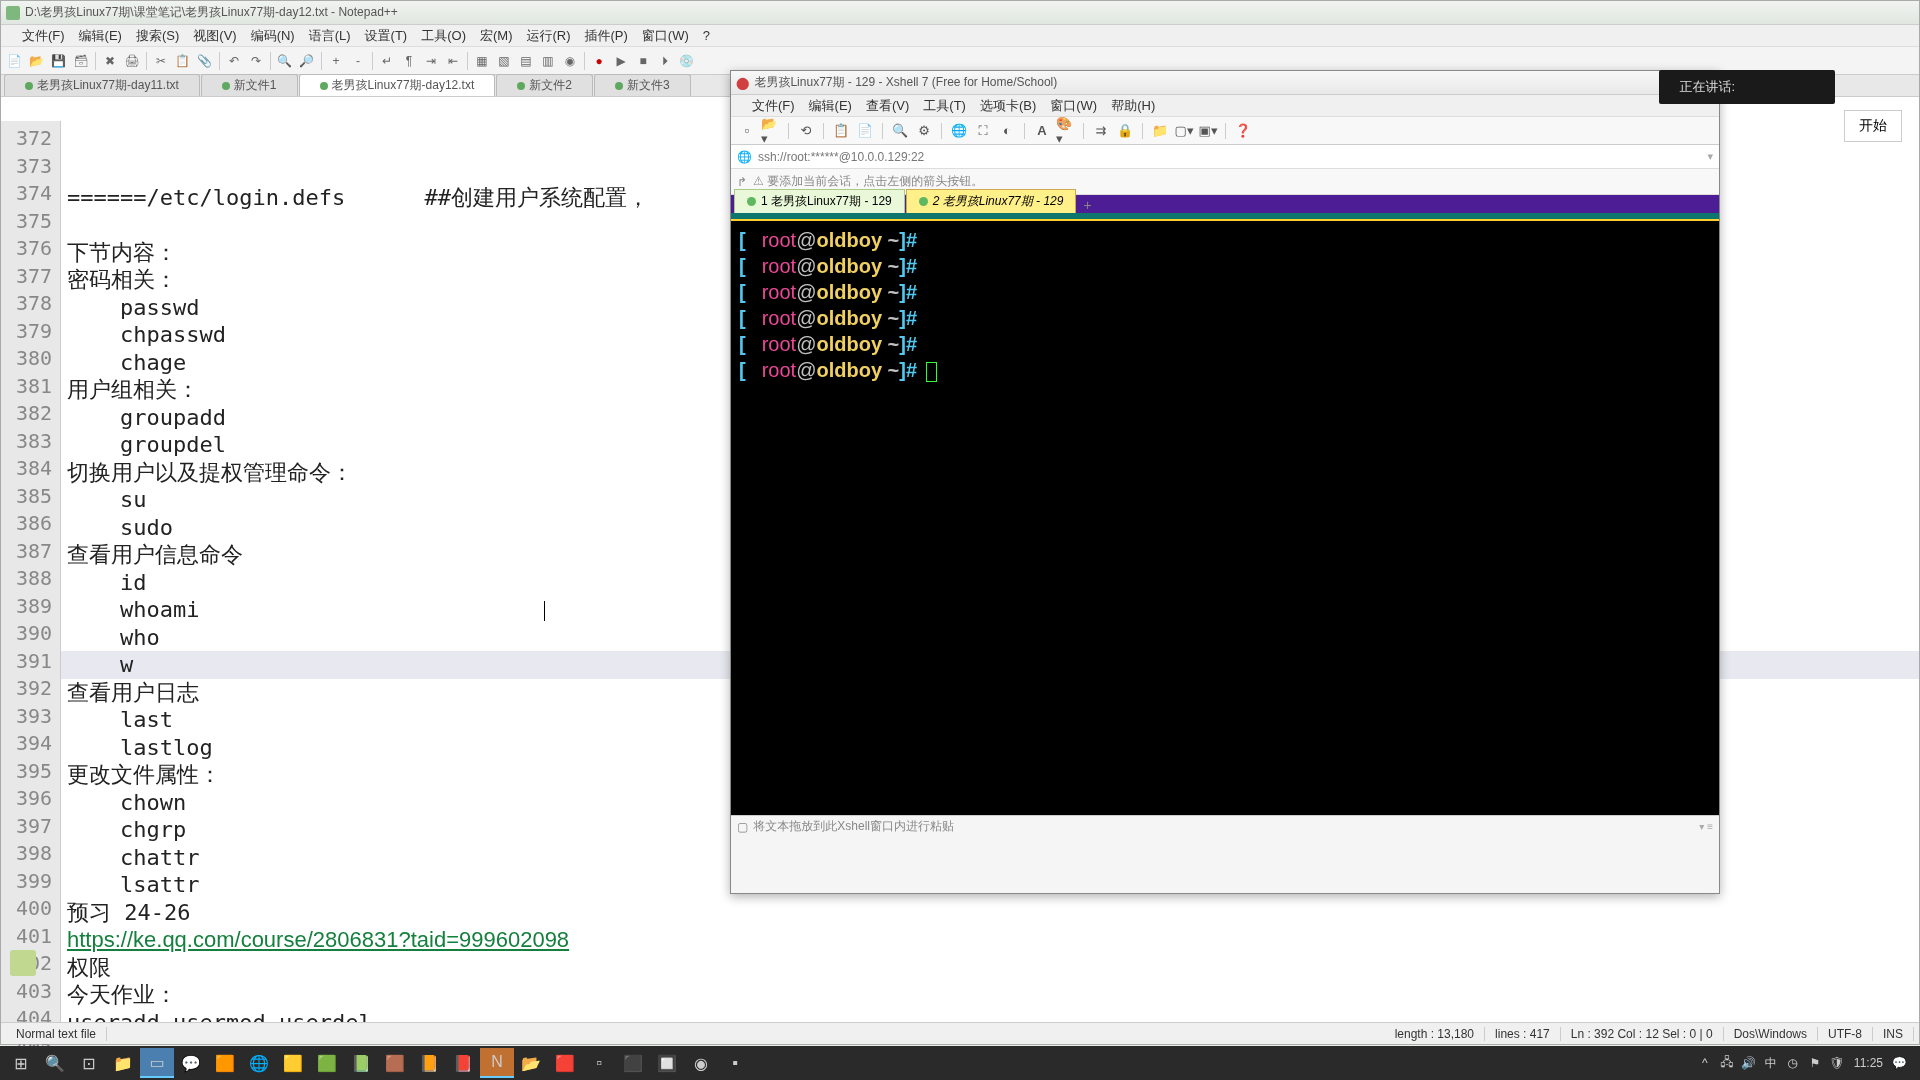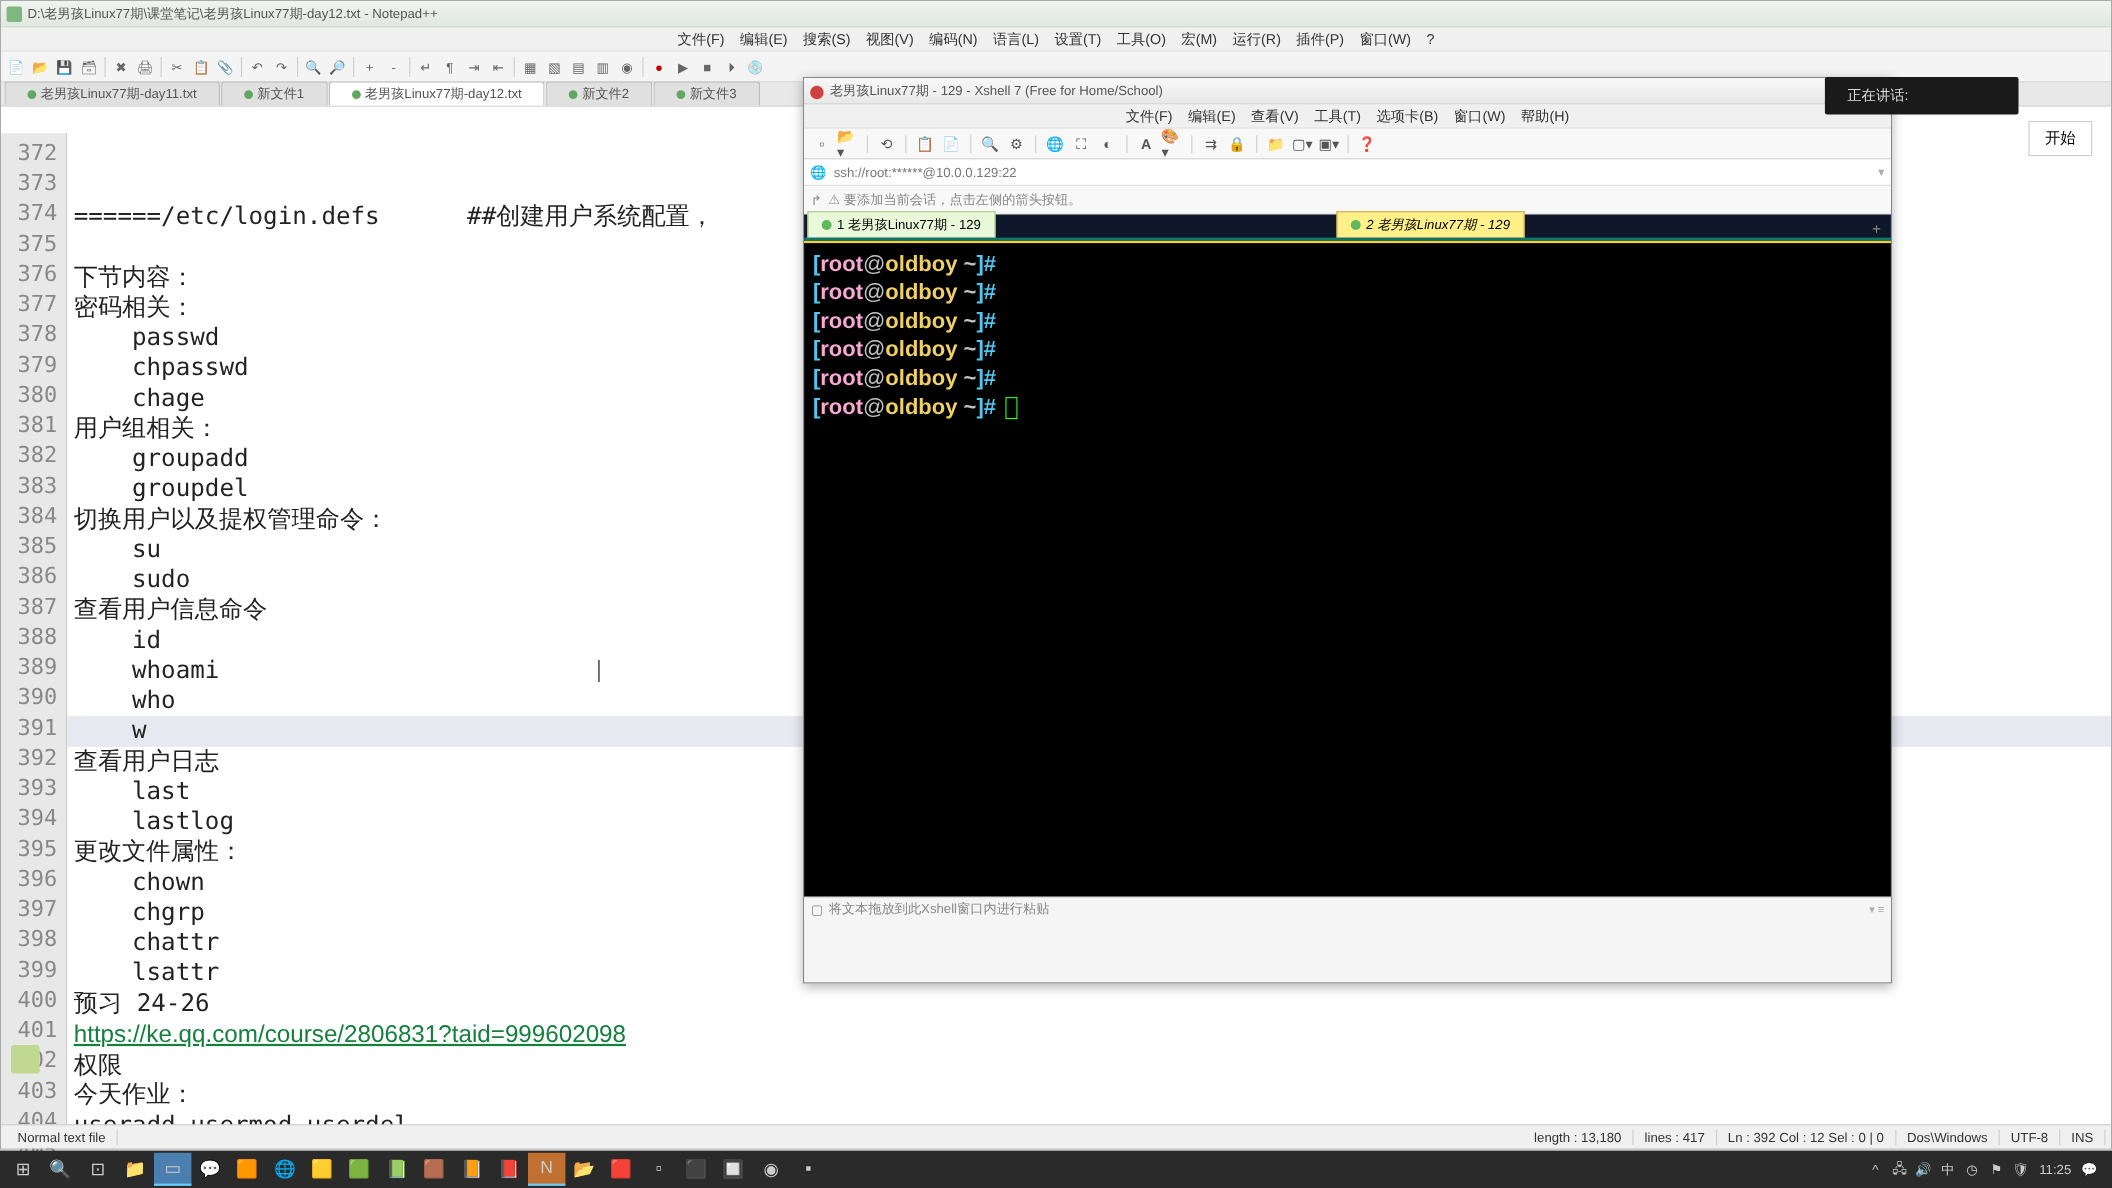--- a/index.html
+++ b/index.html
@@ -4,21 +4,21 @@
 <style>
 * { margin: 0; padding: 0; box-sizing: border-box; font-family: "Microsoft YaHei", Arial, sans-serif; }
 body { width: 1920px; height: 1080px; background: #e8f0e8; overflow: hidden; position: relative; }
 .desktop-overlay { position: absolute; top: 0; left: 0; width: 100%; height: 100%; }
 .watermark { position: absolute; top: 35px; right: 30px; font-size: 48px; color: #ccc; font-weight: bold; opacity: 0.5; z-index: 0; display: flex; align-items: center; gap: 10px; }
 .watermark-circle { width: 50px; height: 50px; border-radius: 50%; background: #d0d0d0; }
 .top-badge { position: absolute; top: 5px; left: 900px; background: linear-gradient(#7fb87f,#6fa86f); color: #fff; font-size: 14px; padding: 3px 20px; border-radius: 3px; border: 1px solid #5f985f; box-shadow: 0 1px 3px rgba(0,0,0,0.2); }
 .notepad-window { position: absolute; top: 0; left: 0; width: 1920px; height: 1045px; background: #f0f0f0; border: 1px solid #aaa; }
 .titlebar { height: 24px; background: linear-gradient(#f0f4f0,#e0e6e0); border-bottom: 1px solid #ccc; display: flex; align-items: center; padding: 0 5px; font-size: 12px; color: #555; }
 .titlebar-icon { width: 14px; height: 14px; background: #7fb87f; margin-right: 5px; border-radius: 2px; }
-.menubar { height: 22px; display: flex; align-items: center; padding: 0 14px; font-size: 13px; background: #f0f0f0; border-bottom: 1px solid #ddd; justify-content: center; }
+.menubar { height: 22px; display: flex; align-items: center; padding: 0 14px; font-size: 13px; background: #f0f0f0; border-bottom: 1px solid #ddd; }
 .menu-item { padding: 2px 7px; color: #333; cursor: pointer; }
 .toolbar { height: 28px; display: flex; align-items: center; gap: 2px; padding: 2px 4px; background: #f4f4f4; border-bottom: 1px solid #ccc; }
 .toolbar-btn { width: 20px; height: 20px; border: 1px solid transparent; display: flex; align-items: center; justify-content: center; font-size: 12px; color: #666; cursor: pointer; border-radius: 2px; }
 .toolbar-sep { width: 1px; height: 18px; background: #ccc; margin: 0 2px; }
 .tabbar { height: 22px; background: #e8e8e8; border-bottom: 1px solid #ccc; display: flex; align-items: flex-end; padding: 0 3px; gap: 1px; }
 .tab { padding: 2px 20px; font-size: 12px; background: #e0e0e0; border: 1px solid #bbb; border-bottom: none; cursor: pointer; border-radius: 3px 3px 0 0; color: #555; display: flex; align-items: center; gap: 4px; }
 .tab.active { background: #fff; }
 .tab-dot { width: 8px; height: 8px; border-radius: 50%; background: #5fa85f; display: inline-block; }
 .editor-area { position: relative; height: calc(100% - 118px); background: #fff; display: flex; }
 .gutter { width: 60px; background: #e8e8e8; border-right: 1px solid #ccc; font-family: Consolas, monospace; font-size: 20px; color: #888; text-align: right; padding: 4px 8px 4px 4px; line-height: 27.5px; white-space: pre; margin-top: 24px; }
@@ -31,28 +31,28 @@
 .statusbar span { padding: 0 10px; border-right: 1px solid #ccc; }
 
 
 .xshell { position: absolute; top: 70px; left: 730px; width: 990px; height: 824px; background: #f5f5f5; border: 1px solid #888; box-shadow: 0 3px 10px rgba(0,0,0,0.3); z-index: 10; }
 .xshell .titlebar { background: linear-gradient(#f8f8f8,#e8e8e8); }
 .xshell-toolbar { height: 28px; display: flex; align-items: center; gap: 4px; padding: 2px 6px; border-bottom: 1px solid #ccc; background: #f8f8f8; }
 .xshell-toolbar .tb { width: 20px; height: 20px; display: flex; align-items: center; justify-content: center; color: #555; font-size: 13px; cursor: pointer; }
 .xshell-toolbar .sep { width: 1px; height: 16px; background: #ccc; margin: 0 3px; }
 .xshell-addr { height: 24px; display: flex; align-items: center; border-bottom: 1px solid #ddd; padding: 0 6px; font-size: 12px; color: #777; background: #fff; }
 .xshell-msg { height: 26px; display: flex; align-items: center; padding: 0 6px; font-size: 12px; color: #888; background: #f8f8f8; border-bottom: 1px solid #ddd; }
-.xshell-tabs { height: 24px; background: #0f172a; border-bottom: 3px solid #0f766e; display: flex; align-items: flex-end; padding: 0 3px; gap: 1px; justify-content: space-between; }
+.xshell-tabs { height: 24px; background: #4c1d95; border-bottom: 6px solid #0f766e; display: flex; align-items: flex-end; padding: 0 3px; gap: 1px; }
 .xtab { padding: 3px 12px; font-size: 12px; background: #e8f8d8; border: 1px solid #aac888; border-bottom: none; display: flex; align-items: center; gap: 5px; cursor: pointer; }
 .xtab.active { background: #fff089; border-color: #cca850; font-style: italic; }
 .xtab-dot { width: 9px; height: 9px; border-radius: 50%; background: #5fb85f; }
 .xtab-add { width: 20px; text-align: center; font-size: 14px; color: #888; cursor: pointer; }
 .terminal { background: #000; height: 596px; padding: 6px 8px; font-family: Consolas, monospace; font-size: 20px; line-height: 26px; color: #fff; position: relative; border-top: 2px solid #ffd030; }
 .term-line .br1 { color: #50c8f0; font-weight: bold; }
-.term-line .usr { color: #f9a8d4; font-weight: bold; }
+.term-line .usr { color: #ec4899; font-weight: normal; margin-left: 16px; }
 .term-line .host { color: #f0d060; font-weight: bold; }
 .term-line .at { color: #c0c0c0; }
 .term-line .path { color: #c0c0c0; font-weight: bold; }
 .cursor-block { display: inline-block; width: 11px; height: 20px; border: 1px solid #30ff30; margin-left: 3px; vertical-align: middle; }
 .xshell-input-bar { height: 22px; background: #f5f5f5; border-top: 1px solid #ccc; display: flex; align-items: center; font-size: 12px; color: #888; padding: 0 6px; }
 .xshell-status { height: 22px; background: #f0f0f0; border-top: 1px solid #ccc; display: flex; align-items: center; font-size: 12px; color: #555; padding: 0 6px; gap: 15px; }
 .xshell-status .sp { flex: 1; }
 .dark-popup { position: absolute; top: 70px; right: 85px; background: #1a1a1a; color: #ddd; font-size: 13px; padding: 8px 100px 8px 20px; z-index: 20; border-radius: 2px; }
 .start-btn { position: absolute; top: 110px; right: 18px; background: #fff; border: 1px solid #ccc; padding: 6px 14px; font-size: 14px; z-index: 20; cursor: pointer; }
 

